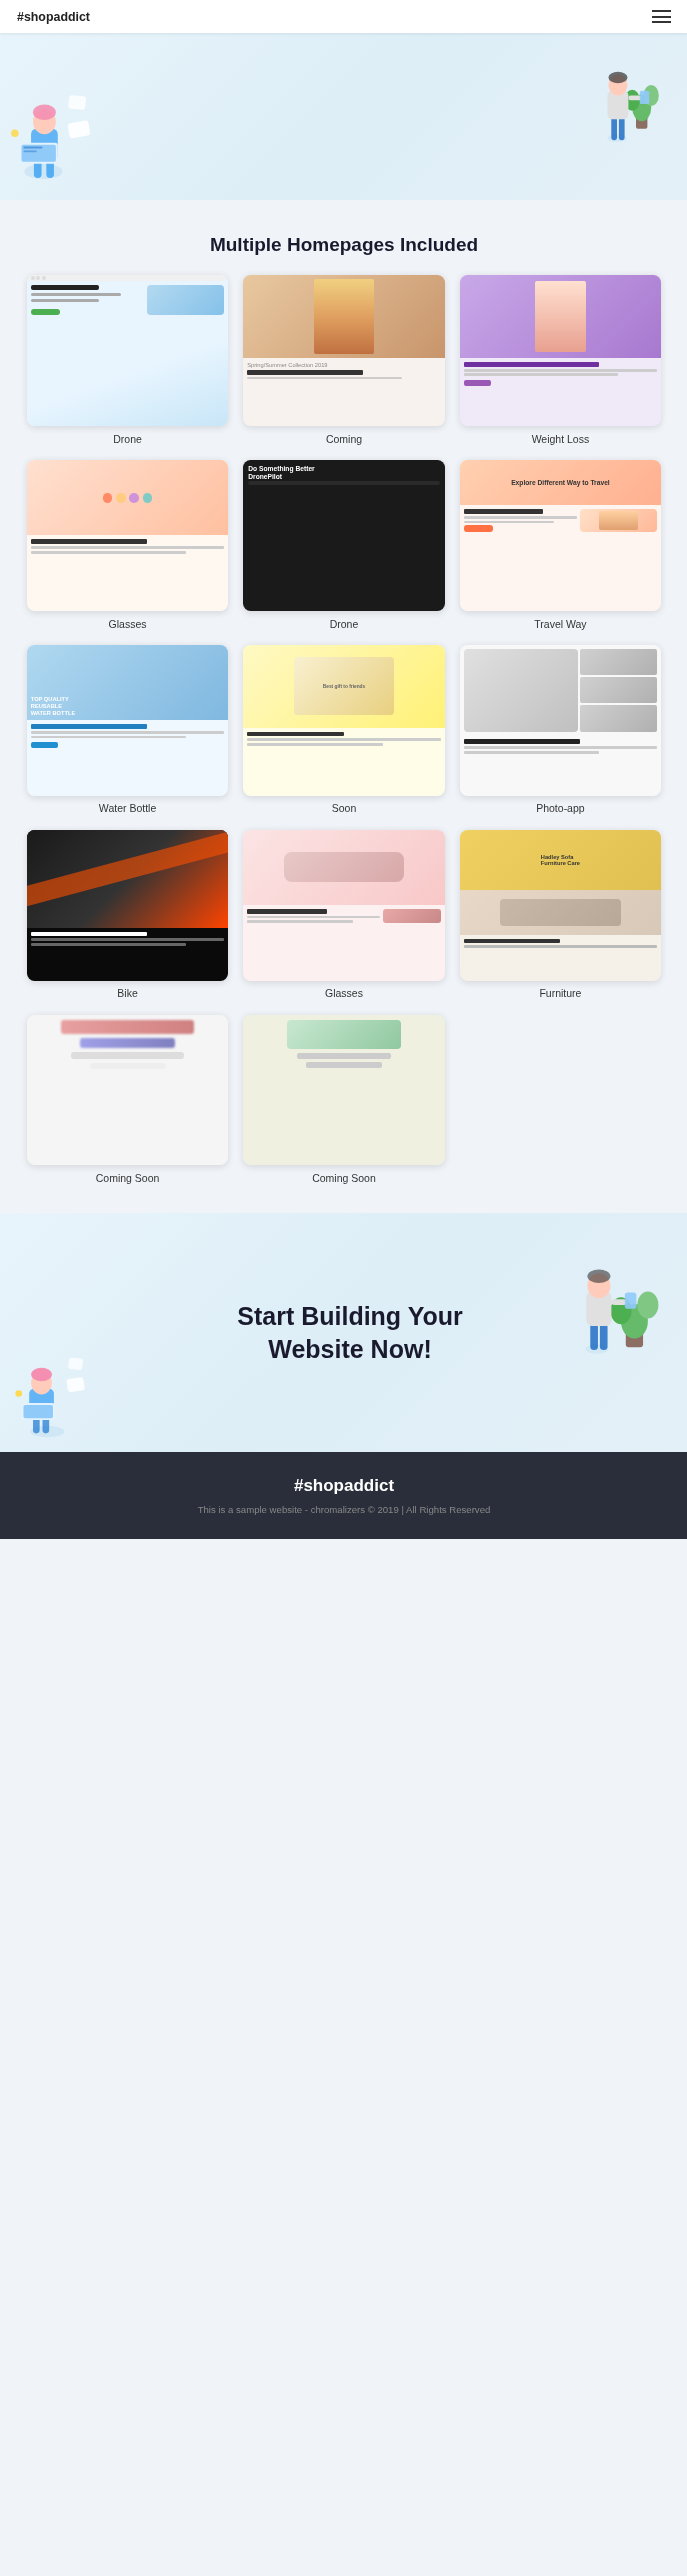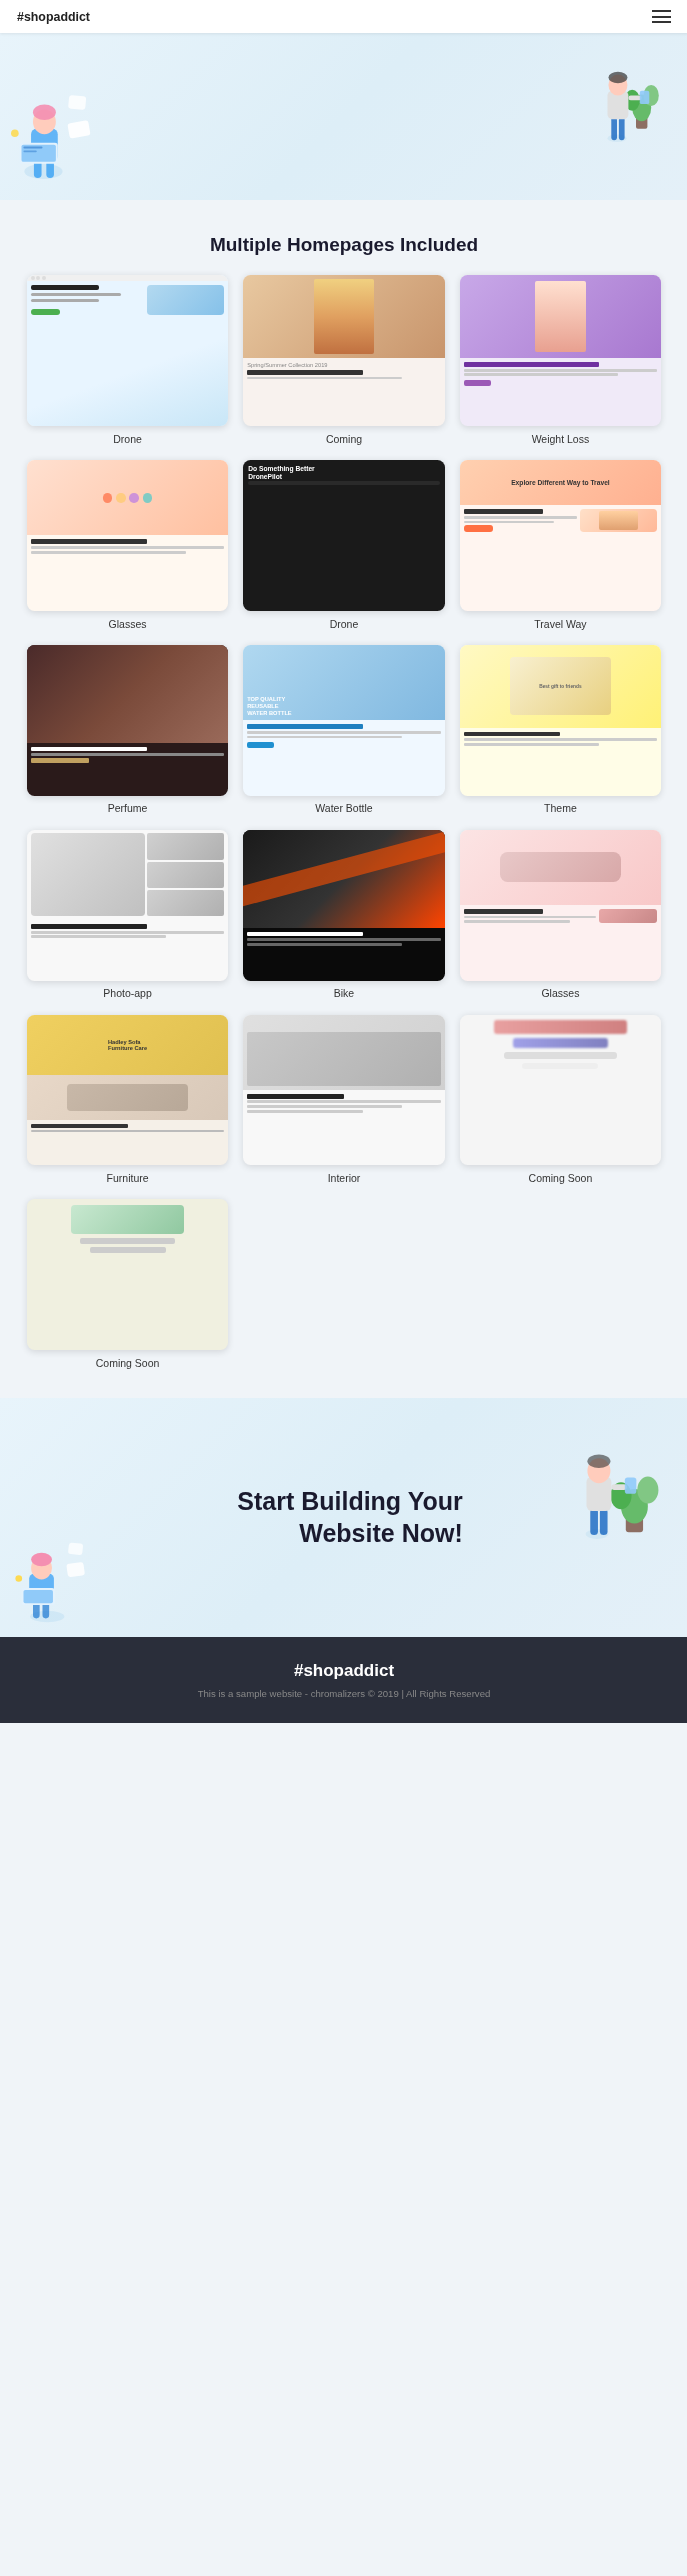--- a/index.html
+++ b/index.html
@@ -296,21 +296,21 @@
       background: linear-gradient(135deg, #e8f4fb 0%, #ddeef7 50%, #e4f0f8 100%);
       padding: 38px 19px;
       display: flex;
       align-items: center;
       justify-content: center;
       position: relative;
       min-height: 239px;
       overflow: hidden;
     }
     .cta-content {
-      text-align: right;
+      text-align: center;
       z-index: 2;
       margin-left: 12px;
     }
     .cta-title {
       font-size: 25px;
       font-weight: 700;
       color: #1a1a2e;
       line-height: 1.3;
     }
     .cta-deco-left {
@@ -518,31 +518,20 @@
             <div class="t-tv-btn3"></div>
           </div>
           <div class="t-tv-right2">
             <div class="t-tv-figure2"></div>
           </div>
         </div>
       </div>
       <span class="grid-label">Travel Way</span>
     </div>
 
-    <div class="grid-item">
-      <div class="grid-thumb t-perfume">
-        <div class="t-perf-img"></div>
-        <div class="t-perf-bottom">
-          <div class="t-perf-h"></div>
-          <div class="t-perf-l"></div>
-          <div class="t-perf-price"></div>
-        </div>
-      </div>
-      <span class="grid-label">Perfume</span>
-    </div>
 
     <div class="grid-item">
       <div class="grid-thumb t-water">
         <div class="t-wb-top">
           <div class="t-wb-title">TOP QUALITY<br>REUSABLE<br>WATER BOTTLE</div>
         </div>
         <div class="t-wb-bottom">
           <div class="t-wb-h"></div>
           <div class="t-wb-l"></div>
           <div class="t-wb-l" style="width:80%"></div>
@@ -558,21 +547,21 @@
           <div class="t-sk-img">
             <div class="t-sk-text">Best gift to friends</div>
           </div>
         </div>
         <div class="t-sk-bottom">
           <div class="t-sk-h"></div>
           <div class="t-sk-l"></div>
           <div class="t-sk-l" style="width:70%"></div>
         </div>
       </div>
-      <span class="grid-label">Theme</span>
+      <span class="grid-label">Soon</span>
     </div>
 
     <div class="grid-item">
       <div class="grid-thumb t-photoapp">
         <div class="t-pa-top">
           <div class="t-pa-phone"></div>
           <div class="t-pa-right">
             <div class="t-pa-mini"></div>
             <div class="t-pa-mini"></div>
             <div class="t-pa-mini"></div>
@@ -627,34 +616,20 @@
             <div class="t-furn-sofa"></div>
           </div>
         <div class="t-furn-bottom">
           <div class="t-furn-h"></div>
           <div class="t-furn-l"></div>
         </div>
       </div>
       <span class="grid-label">Furniture</span>
     </div>
 
-    <div class="grid-item">
-      <div class="grid-thumb t-interior">
-        <div class="t-int-top">
-            <div class="t-int-img"></div>
-          </div>
-        <div class="t-int-bottom">
-          <div class="t-int-h"></div>
-          <div class="t-int-l"></div>
-          <div class="t-int-l" style="width:80%"></div>
-          <div class="t-int-l" style="width:60%"></div>
-        </div>
-      </div>
-      <span class="grid-label">Interior</span>
-    </div>
 
     <div class="grid-item">
       <div class="grid-thumb t-coming">
         <div class="t-cs-body">
           <div class="t-cs-blur1"></div>
           <div class="t-cs-blur2"></div>
           <div class="t-cs-blur3"></div>
           <div class="t-cs-blur3" style="width:40%; height:5.7px; background:#eee;"></div>
         </div>
       </div>

